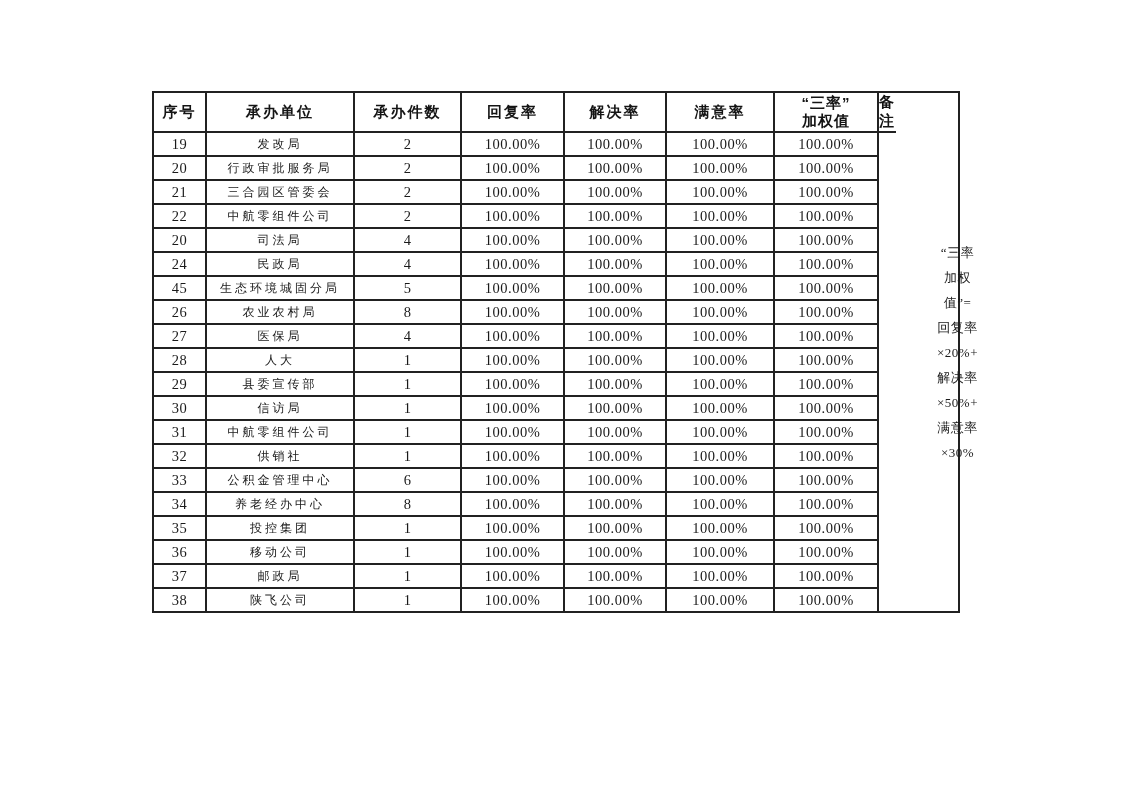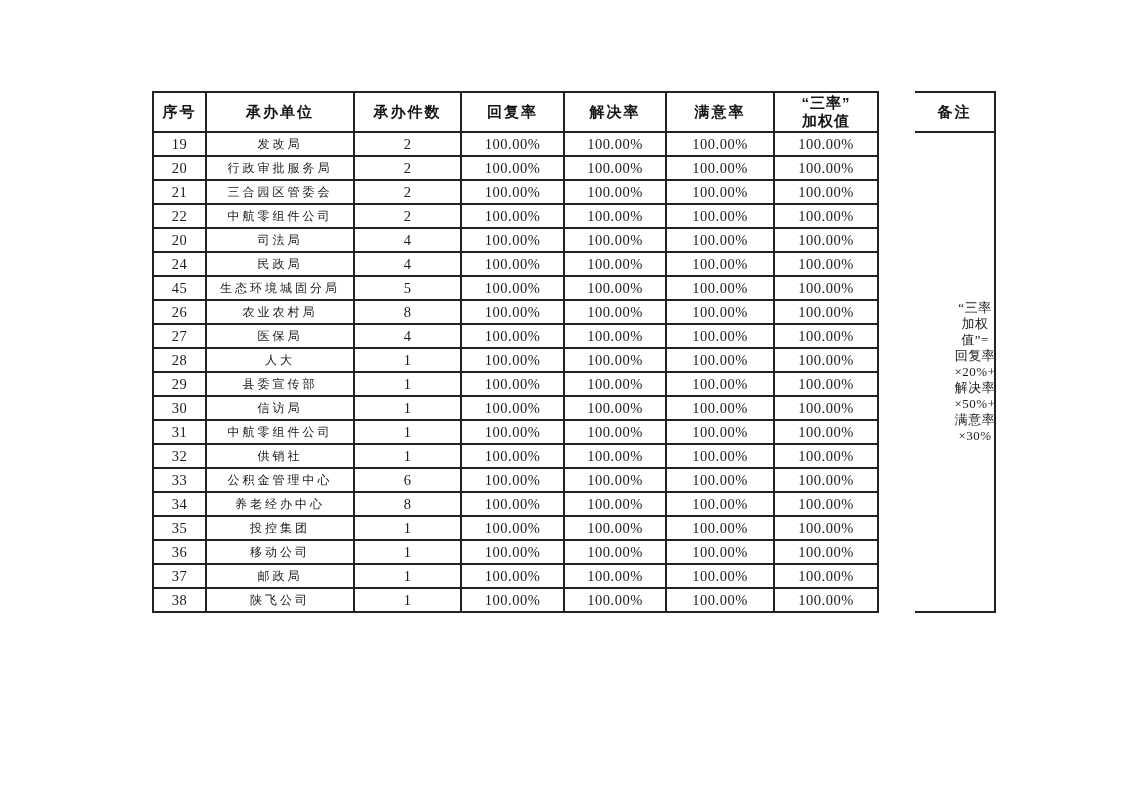--- a/index.html
+++ b/index.html
@@ -56,22 +56,21 @@
     letter-spacing: 3px;
     font-size: 12px;
   }
   td.num { letter-spacing: 0.5px; }
   
   .remark-col {
     width: 81px;
     border: 2px solid #212121;
     border-left: none;
     display: flex;
-    flex-direction: column;
-    margin-left: 36px;
+    flex-direction: row;
   }
   .remark-header {
     height: 40px;
     border-bottom: 2px solid #212121;
     display: flex;
     align-items: center;
     justify-content: center;
     font-family: "Liberation Sans", "DejaVu Sans", sans-serif;
     font-weight: bold;
     font-size: 15px;
@@ -79,21 +78,21 @@
     color: #141414;
   }
   .remark-body {
     flex: 1;
     display: flex;
     align-items: center;
     justify-content: center;
     text-align: center;
     white-space: pre-line;
     font-size: 13px;
-    line-height: 16px;
+    line-height: 25px;
     letter-spacing: 0.5px;
     color: #1a1a1a;
     padding-left: 41px;
   }
 </style>
 </head>
 <body>
 
 <div class="page">
   <div class="doc-table">

